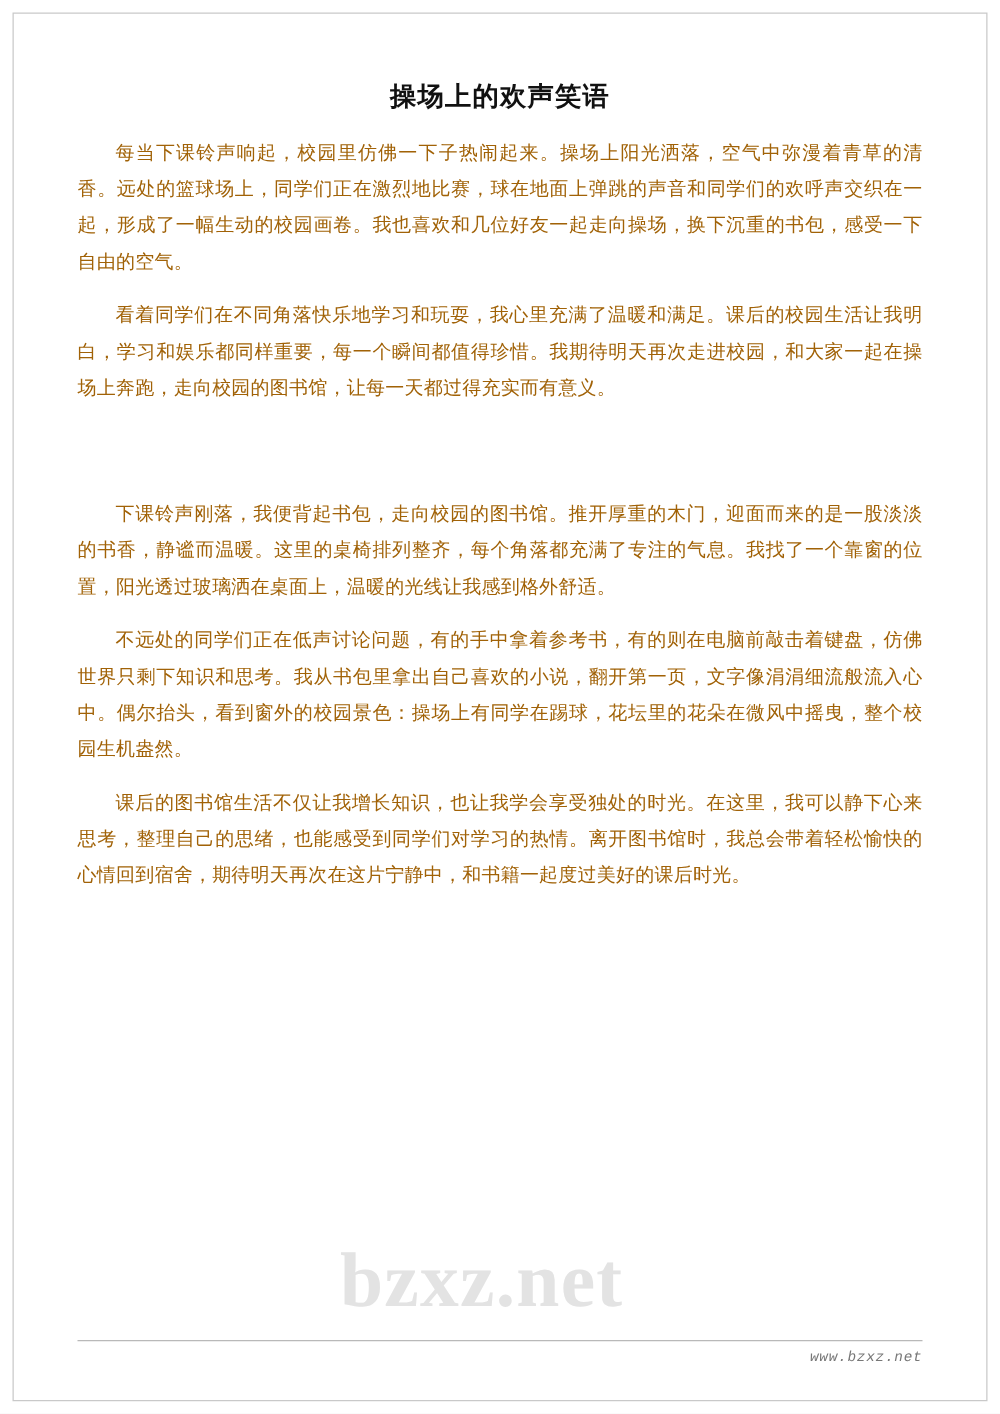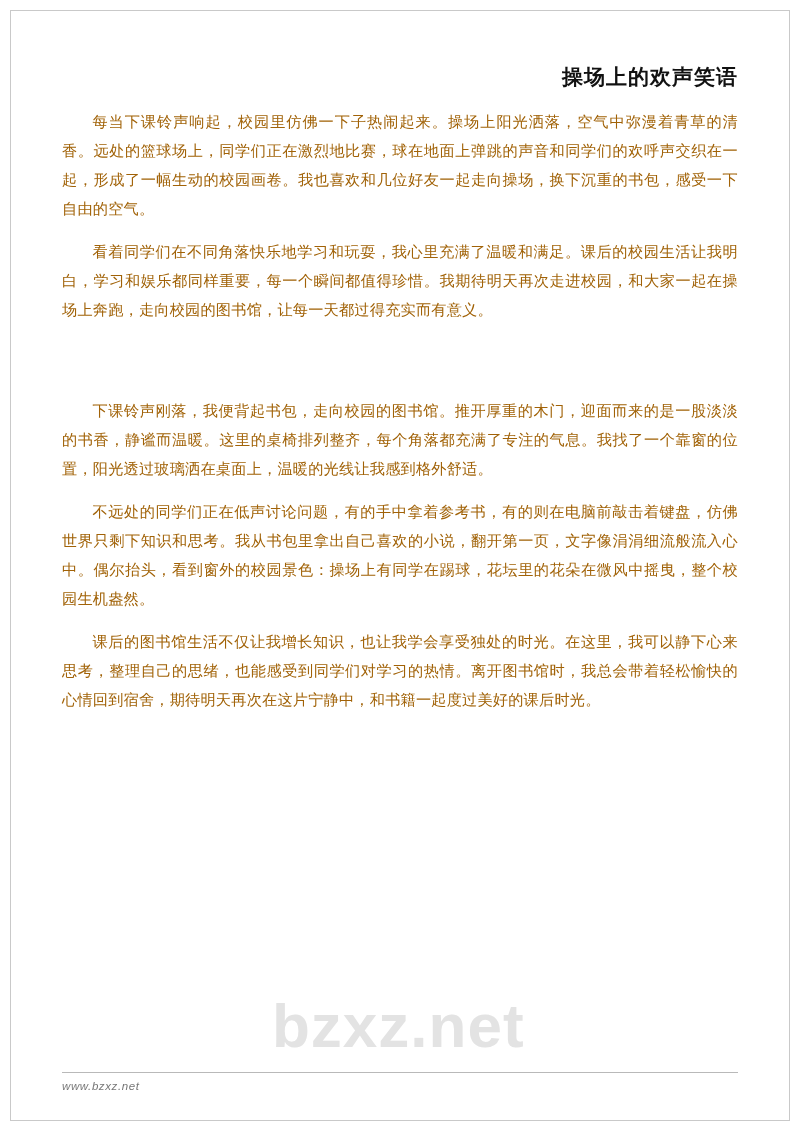--- a/index.html
+++ b/index.html
@@ -29,21 +29,21 @@
     pointer-events: none;
   }
   .content {
     position: absolute;
     left: 62px;
     top: 44px;
     width: 676px;
     box-sizing: border-box;
   }
   .doc-title {
-    text-align: right;
+    text-align: center;
     font-family: "DejaVu Sans", sans-serif;
     font-weight: bold;
     font-size: 21px;
     letter-spacing: 1px;
     color: #111111;
     margin: 0;
     padding: 18px 0 14px 0;
     line-height: 1.5;
   }
   .section-two .doc-title {
@@ -60,43 +60,43 @@
     text-justify: inter-ideograph;
     letter-spacing: 0.2px;
   }
   .spacer-between {
     height: 58px;
   }
   .watermark {
     position: absolute;
     left: 272px;
     top: 990px;
-    font-family: Liberation Sans, sans-serif;
+    font-family: Liberation Serif, serif;
     font-weight: bold;
     font-size: 62px;
     letter-spacing: 1px;
     color: #e3e3e3;
     white-space: nowrap;
     pointer-events: none;
     user-select: none;
   }
   .footer {
     position: absolute;
     left: 62px;
     right: 62px;
     top: 1072px;
   }
   .footer-rule {
     border: none;
     border-top: 1px solid #b9b9b9;
     margin: 0 0 7px 0;
   }
   .footer-url {
-    text-align: left;
-    font-family: Liberation Sans, sans-serif;
+    text-align: right;
+    font-family: Liberation Mono, monospace;
     font-style: italic;
     font-size: 11.5px;
     color: #777777;
     letter-spacing: 0.6px;
   }
 </style>
 </head>
 <body>
 
 <div class="page">

